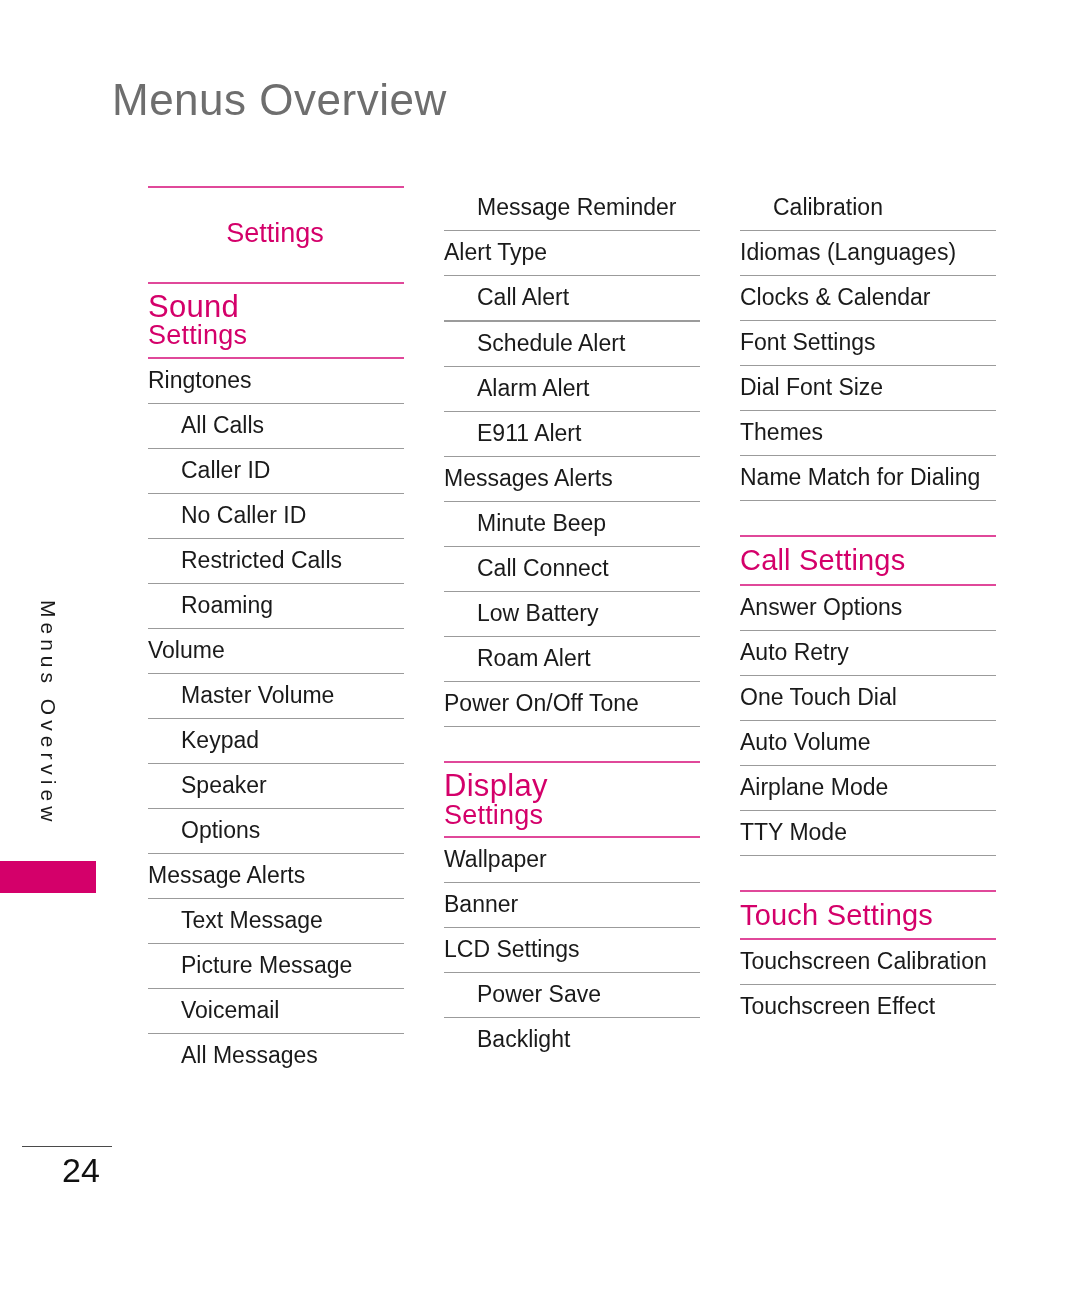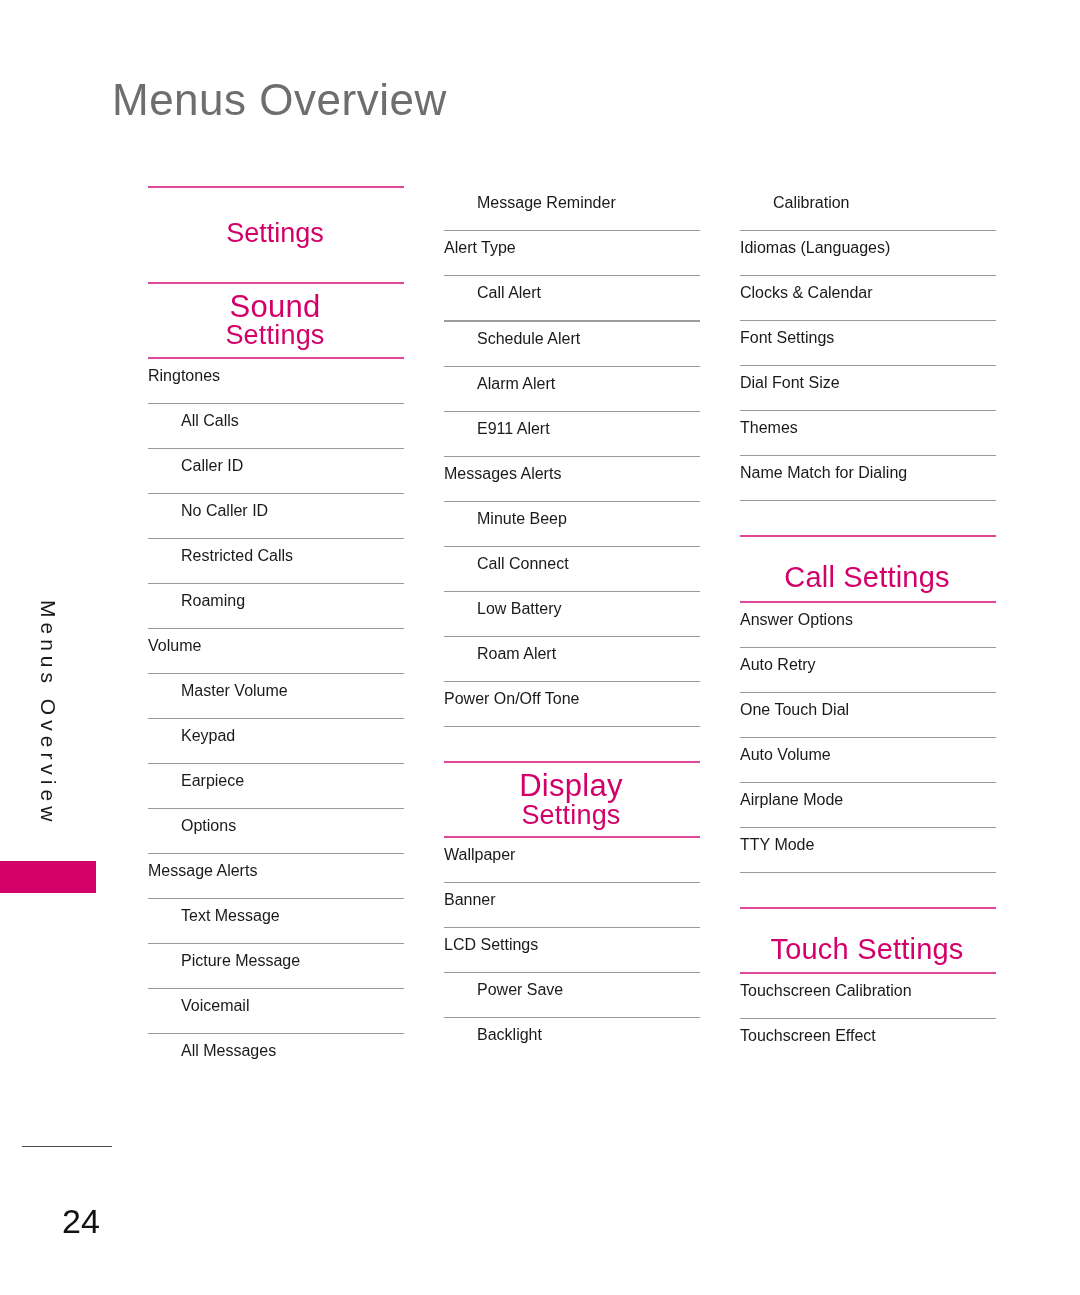--- a/index.html
+++ b/index.html
@@ -84,21 +84,21 @@
     height: 0;
     border-top: 2.2px solid #e0489a;
   }
   .spacer-gap {
     height: 34px;
   }
 
   
   .sec-head {
     color: #d4006a;
-    text-align: center;
+    text-align: left;
     line-height: 1.02;
     padding: 0 2px 0 0;
   }
   .sec-head.plain {
     font-size: 27px;
     padding-top: 32px;
     padding-bottom: 34px;
     text-align: center;
   }
   .sec-head.stacked {
@@ -110,28 +110,28 @@
     font-size: 31px;
     letter-spacing: 0.3px;
   }
   .sec-head.stacked .l2 {
     display: block;
     font-size: 27px;
     letter-spacing: 0.2px;
   }
   .sec-head.single {
     font-size: 29px;
-    padding-top: 26px;
+    padding-top: 9px;
     padding-bottom: 8px;
     letter-spacing: 0.2px;
   }
 
   
   .row {
-    font-size: 16px;
+    font-size: 23px;
     color: #1a1a1a;
     line-height: 1.16;
     padding: 8px 0 9px 0;
     min-height: 27px;
   }
   .row.lvl1 { padding-left: 0px; }
   .row.lvl2 { padding-left: 33px; }
 </style>
 </head>
 <body>
@@ -164,21 +164,21 @@
       <div class="row lvl2">Restricted Calls</div>
       <div class="rule-gray"></div>
       <div class="row lvl2">Roaming</div>
       <div class="rule-gray"></div>
       <div class="row lvl1">Volume</div>
       <div class="rule-gray"></div>
       <div class="row lvl2">Master Volume</div>
       <div class="rule-gray"></div>
       <div class="row lvl2">Keypad</div>
       <div class="rule-gray"></div>
-      <div class="row lvl2">Earpiece</div>
+      <div class="row lvl2">Speaker</div>
       <div class="rule-gray"></div>
       <div class="row lvl2">Options</div>
       <div class="rule-gray"></div>
       <div class="row lvl1">Message Alerts</div>
       <div class="rule-gray"></div>
       <div class="row lvl2">Text Message</div>
       <div class="rule-gray"></div>
       <div class="row lvl2">Picture Message</div>
       <div class="rule-gray"></div>
       <div class="row lvl2">Voicemail</div>
@@ -263,13 +263,13 @@
       <div class="rule-pink"></div>
       <div class="sec-head single">Touch Settings</div>
       <div class="rule-pink"></div>
       <div class="row lvl1">Touchscreen Calibration</div>
       <div class="rule-gray"></div>
       <div class="row lvl1">Touchscreen Effect</div>
     </div>
   </div>
 
 <div class="footer-rule" style="position:absolute;left:22px;top:1146px;width:90px;border-top:1.8px solid #4a4a4a;height:0;"></div>
-<div style="position:absolute;left:62px;top:1202px;font-size:34px;color:#111;">24</div>
+<div style="position:absolute;left:62px;top:1151px;font-size:34px;color:#111;">24</div>
 
 </body></html>

